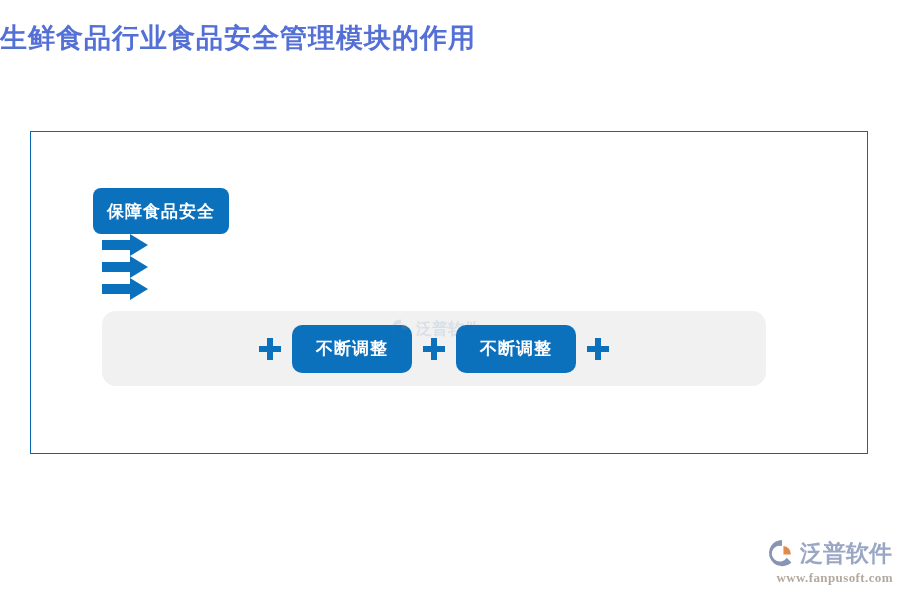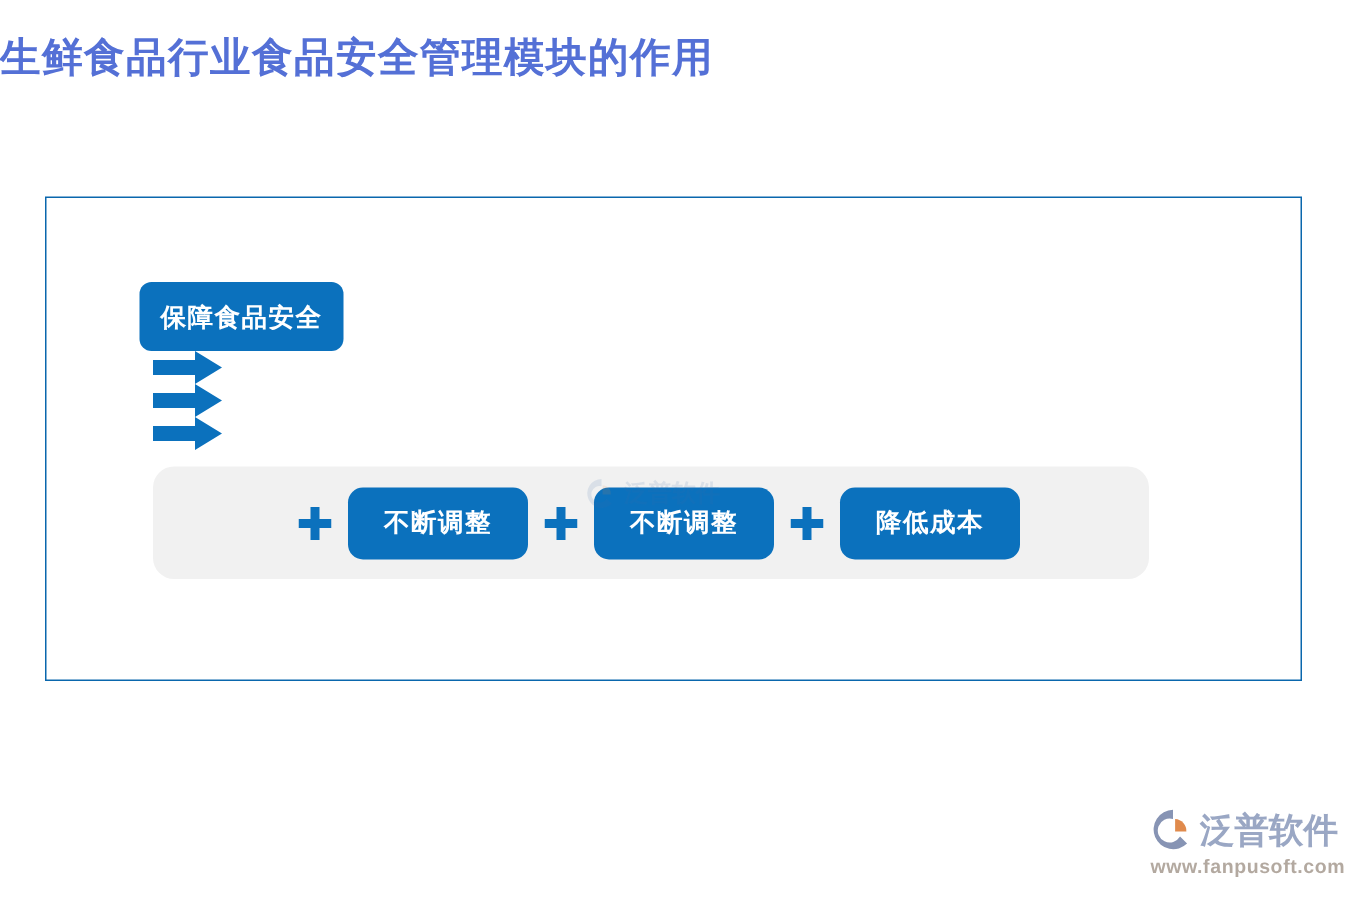--- a/index.html
+++ b/index.html
@@ -153,21 +153,21 @@
   .brand-name {
     font-family: "Liberation Serif", "DejaVu Serif", serif;
     font-size: 23px;
     font-weight: bold;
     color: #9aa7c4;
     letter-spacing: 0px;
     line-height: 1;
     white-space: nowrap;
   }
   .brand-url {
-    font-family: Liberation Sans, sans-serif;
+    font-family: Liberation Serif, serif;
     font-size: 13px;
     font-weight: bold;
     color: #b3a9a0;
     letter-spacing: 0.4px;
     margin-top: 2px;
     text-align: right;
     white-space: nowrap;
   }
 </style>
 </head>
@@ -228,23 +228,20 @@
         </svg>
 
         <div class="chip">
           <span>不断调整</span>
         </div>
 
         <svg class="plus" viewBox="0 0 22 22">
           <polygon points="8,0 14,0 14,8 22,8 22,14 14,14 14,22 8,22 8,14 0,14 0,8 8,8" fill="#0b71bd"></polygon>
         </svg>
 
-        <div class="chip">
-          <span>降低成本</span>
-        </div>
 
       </div>
     </div>
 
   </div>
 
   <div class="brand">
     <div class="brand-row">
       <svg width="30" height="30" viewBox="0 0 32 32">
         <path d="M16 2 A14 14 0 1 0 26 26 L21 21 A8.5 8.5 0 1 1 16 8.5 Z" fill="#8794b4"></path>

